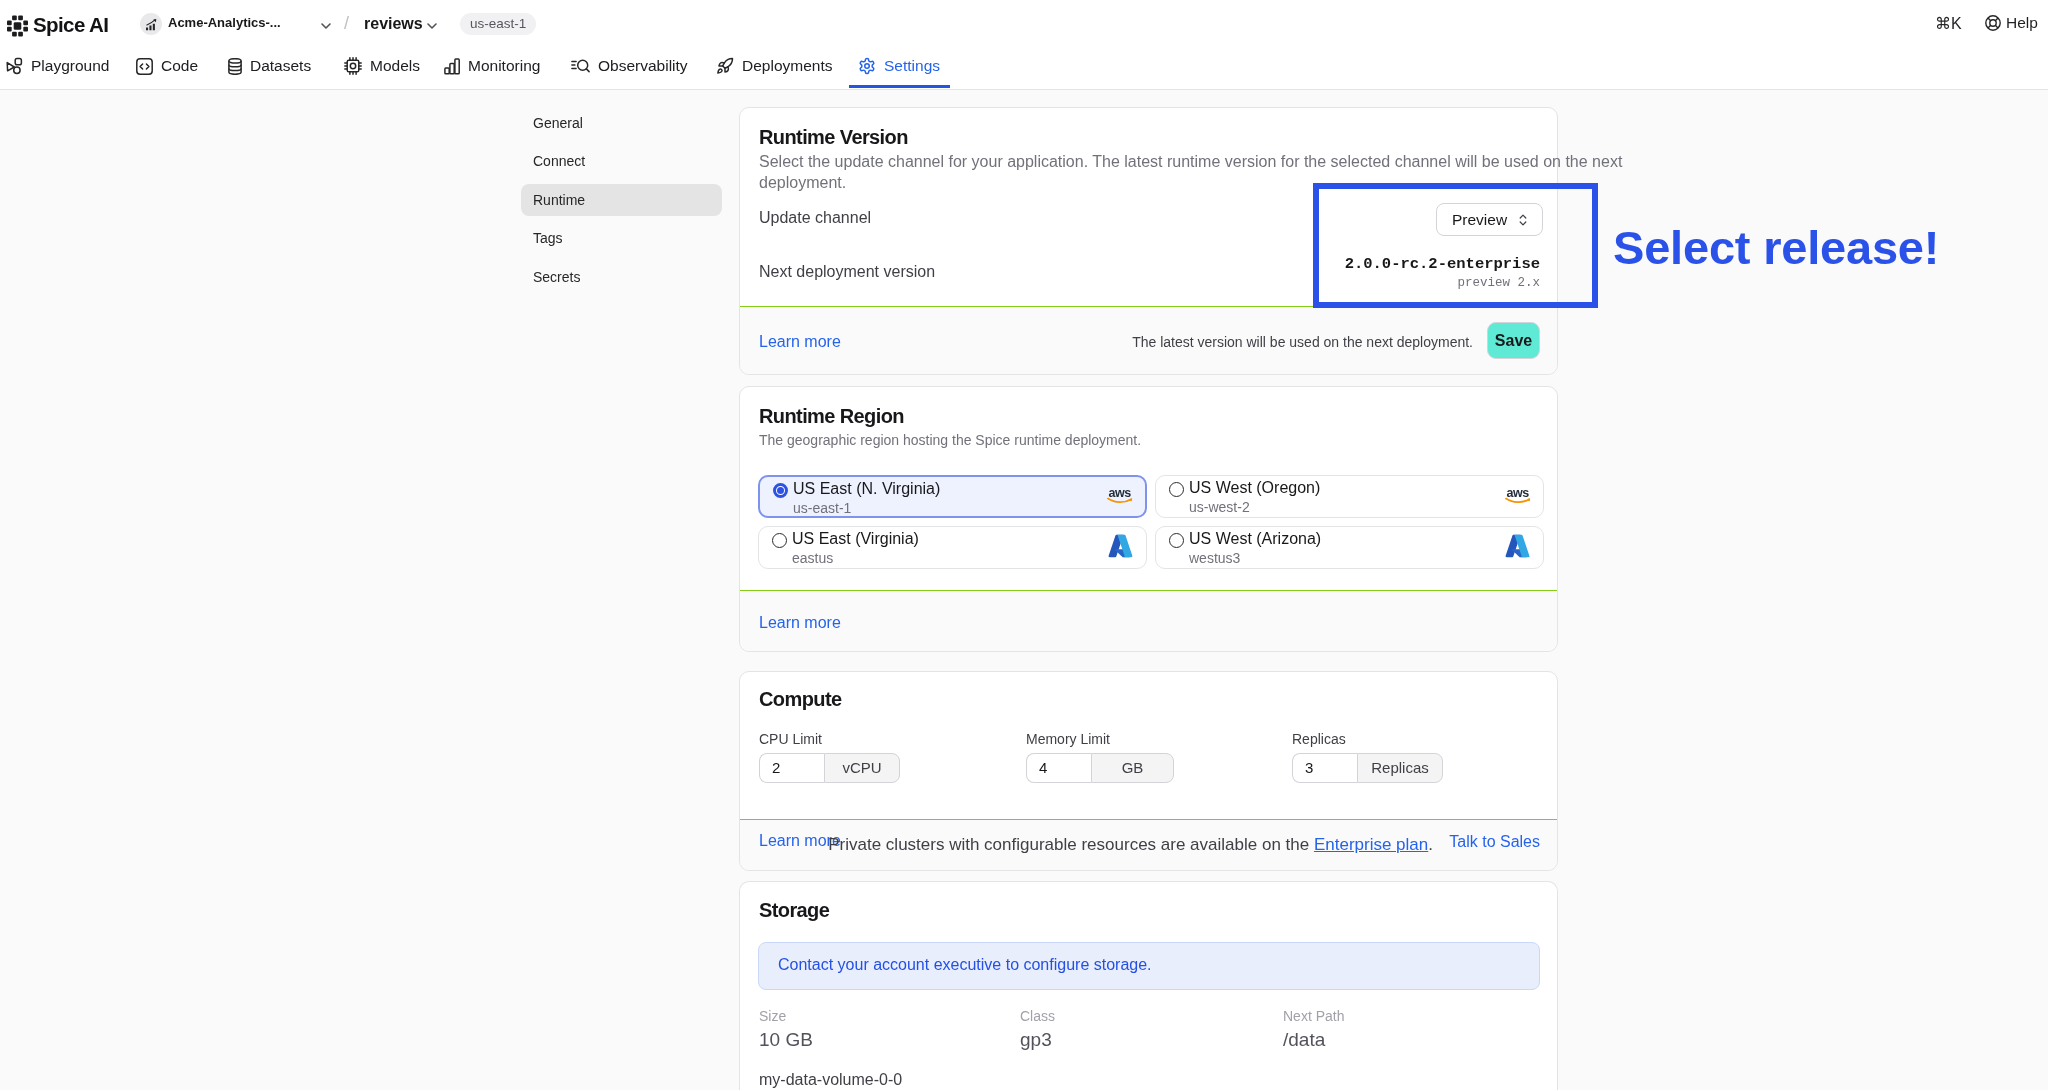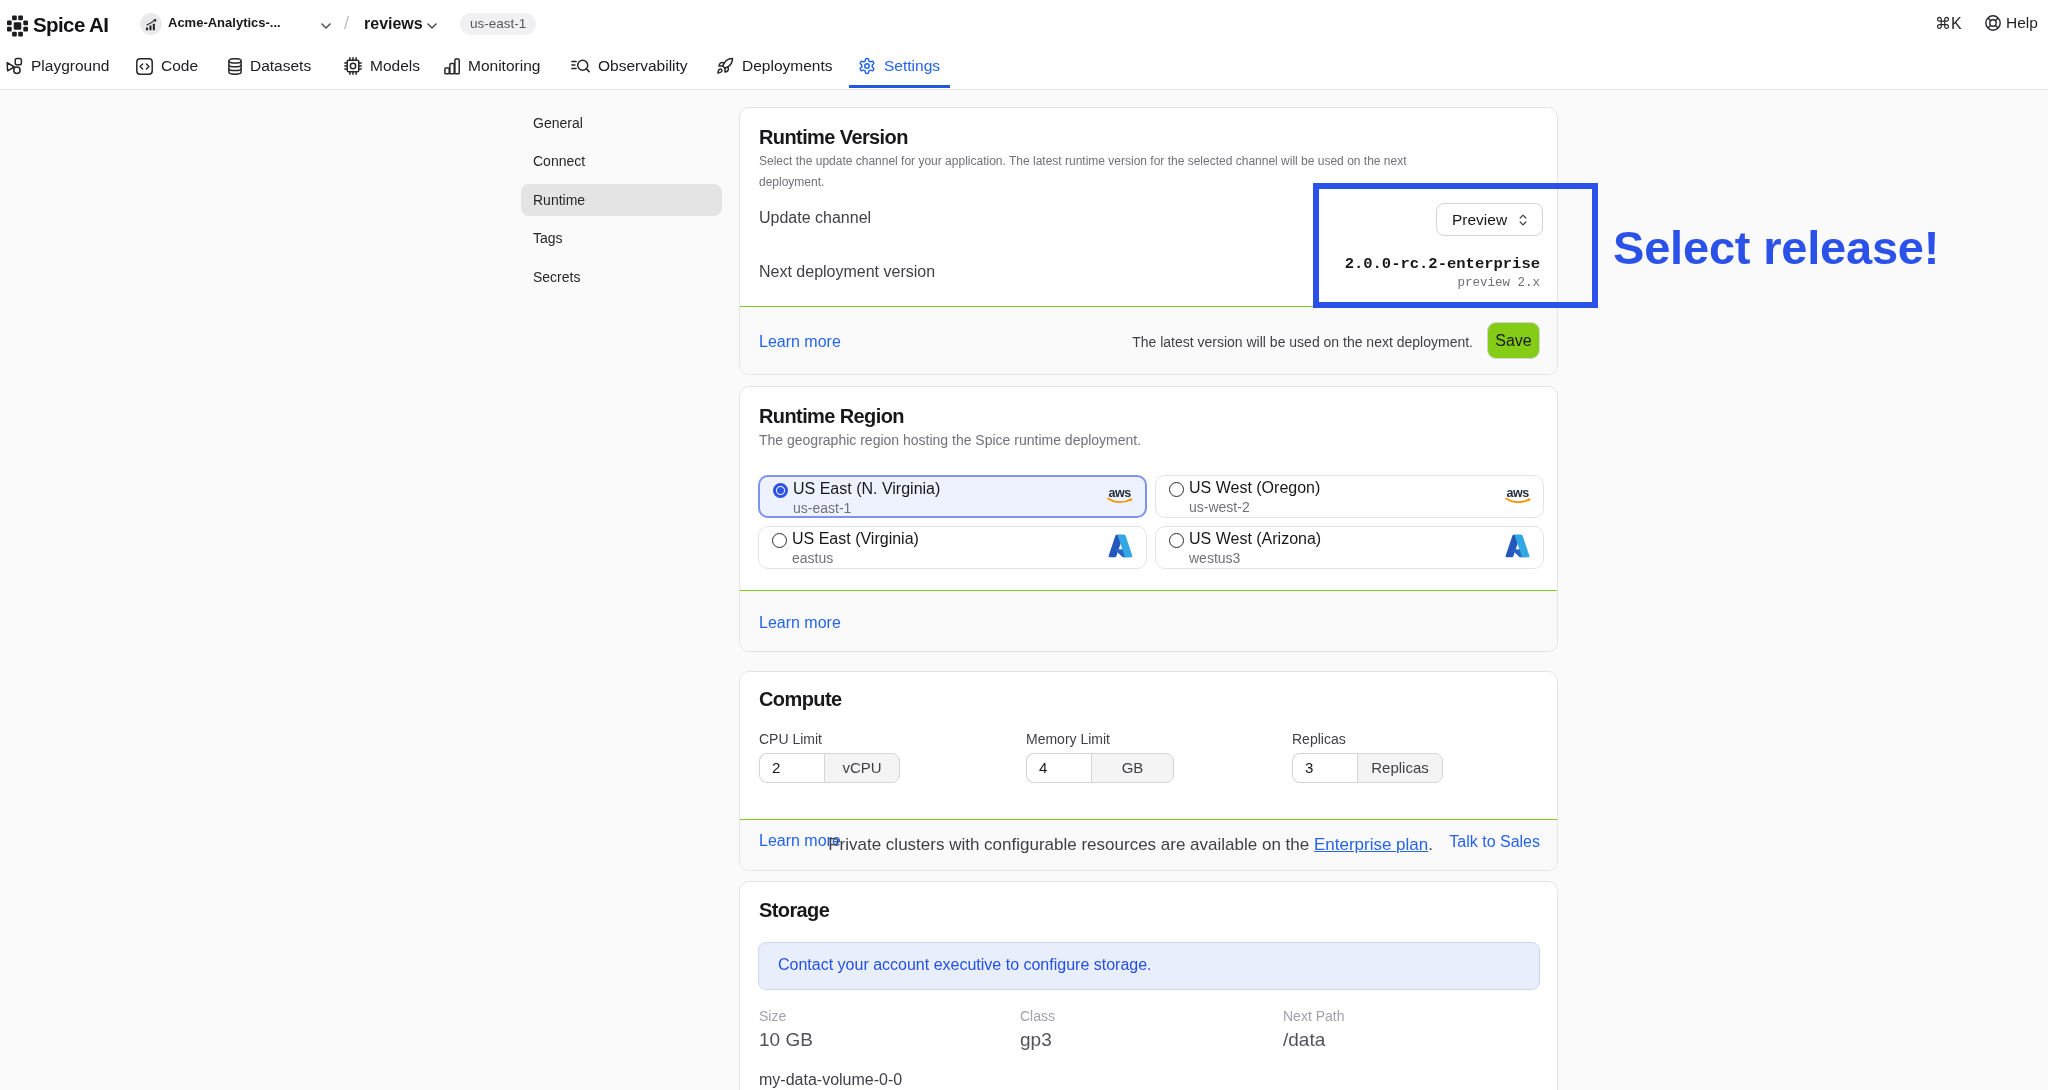--- a/index.html
+++ b/index.html
@@ -28,29 +28,29 @@
 .side-on { background:#e4e4e5; }
 
 .card { position:absolute; left:739px; width:819px; background:#ffffff; border:1px solid #e4e4e7; border-radius:10px; }
 .card h2 { position:absolute; font-size:20px; font-weight:700; color:#18181b; letter-spacing:-0.6px; }
 .muted { color:#71717a; }
 .cfoot { position:absolute; left:0; right:0; bottom:0; border-top:1px solid #84cc16; background:#fafafa; border-radius:0 0 10px 10px; }
 .link { color:#2563eb; }
 
 #card1 { top:107px; height:268px; }
 #card1 h2 { left:19px; top:18px; }
-#c1desc { position:absolute; left:19px; top:42.5px; font-size:12px; line-height:21px; white-space:nowrap; }
+#c1desc { position:absolute; left:19px; top:42.5px; font-size:16px; line-height:21px; white-space:nowrap; }
 .rowlab { position:absolute; left:19px; font-size:16px; color:#3f3f46; }
 #selbtn { position:absolute; left:696px; top:95px; width:107px; height:33px; border:1px solid #d4d4d8; border-radius:8px; background:#fff; display:flex; align-items:center; justify-content:space-between; padding:0 12px 0 15px; font-size:15.5px; }
 #verline1 { position:absolute; right:17px; top:147px; font-family:"Liberation Mono", monospace; font-weight:700; font-size:15.5px; color:#18181b; }
 #verline2 { position:absolute; right:17px; top:167.5px; font-family:"Liberation Mono", monospace; font-size:12.5px; color:#71717a; }
 #c1foot { height:68px; }
 .lm { position:absolute; left:19px; font-size:16px; color:#2563eb; }
 #c1note { position:absolute; right:84px; top:27px; font-size:14px; color:#3f3f46; white-space:nowrap; }
-#savebtn { position:absolute; right:17px; top:15px; width:53px; height:37px; background:#84cc16; border:1px solid #d4d4d8; border-radius:9px; font-size:16px; font-weight:400; color:#18181b; text-align:center; line-height:35px;margin-left:32px; }
+#savebtn { position:absolute; right:17px; top:15px; width:53px; height:37px; background:#5eead4; border:1px solid #d4d4d8; border-radius:9px; font-size:16px; font-weight:700; color:#18181b; text-align:center; line-height:35px;margin-left:32px; }
 
 #bluebox { position:absolute; left:1313px; top:183px; width:285px; height:125px; border:6px solid #2b52e8; }
 #bigtext { position:absolute; left:1613px; top:220px; font-size:47px; font-weight:700; color:#2b52e8; letter-spacing:-0.2px; }
 
 #card2 { top:386px; height:266px; }
 #card2 h2 { left:19px; top:18px; }
 #c2desc { position:absolute; left:19px; top:45px; font-size:14px; }
 .opt { position:absolute; width:389px; height:43px; border:1px solid #e4e4e7; border-radius:10px; background:#fff; }
 .opt.sel { background:#eef2fe; border:2px solid #7d93ee; }
 .opt .t1 { position:absolute; left:33px; top:3px; font-size:16px; font-weight:500; color:#18181b; }

